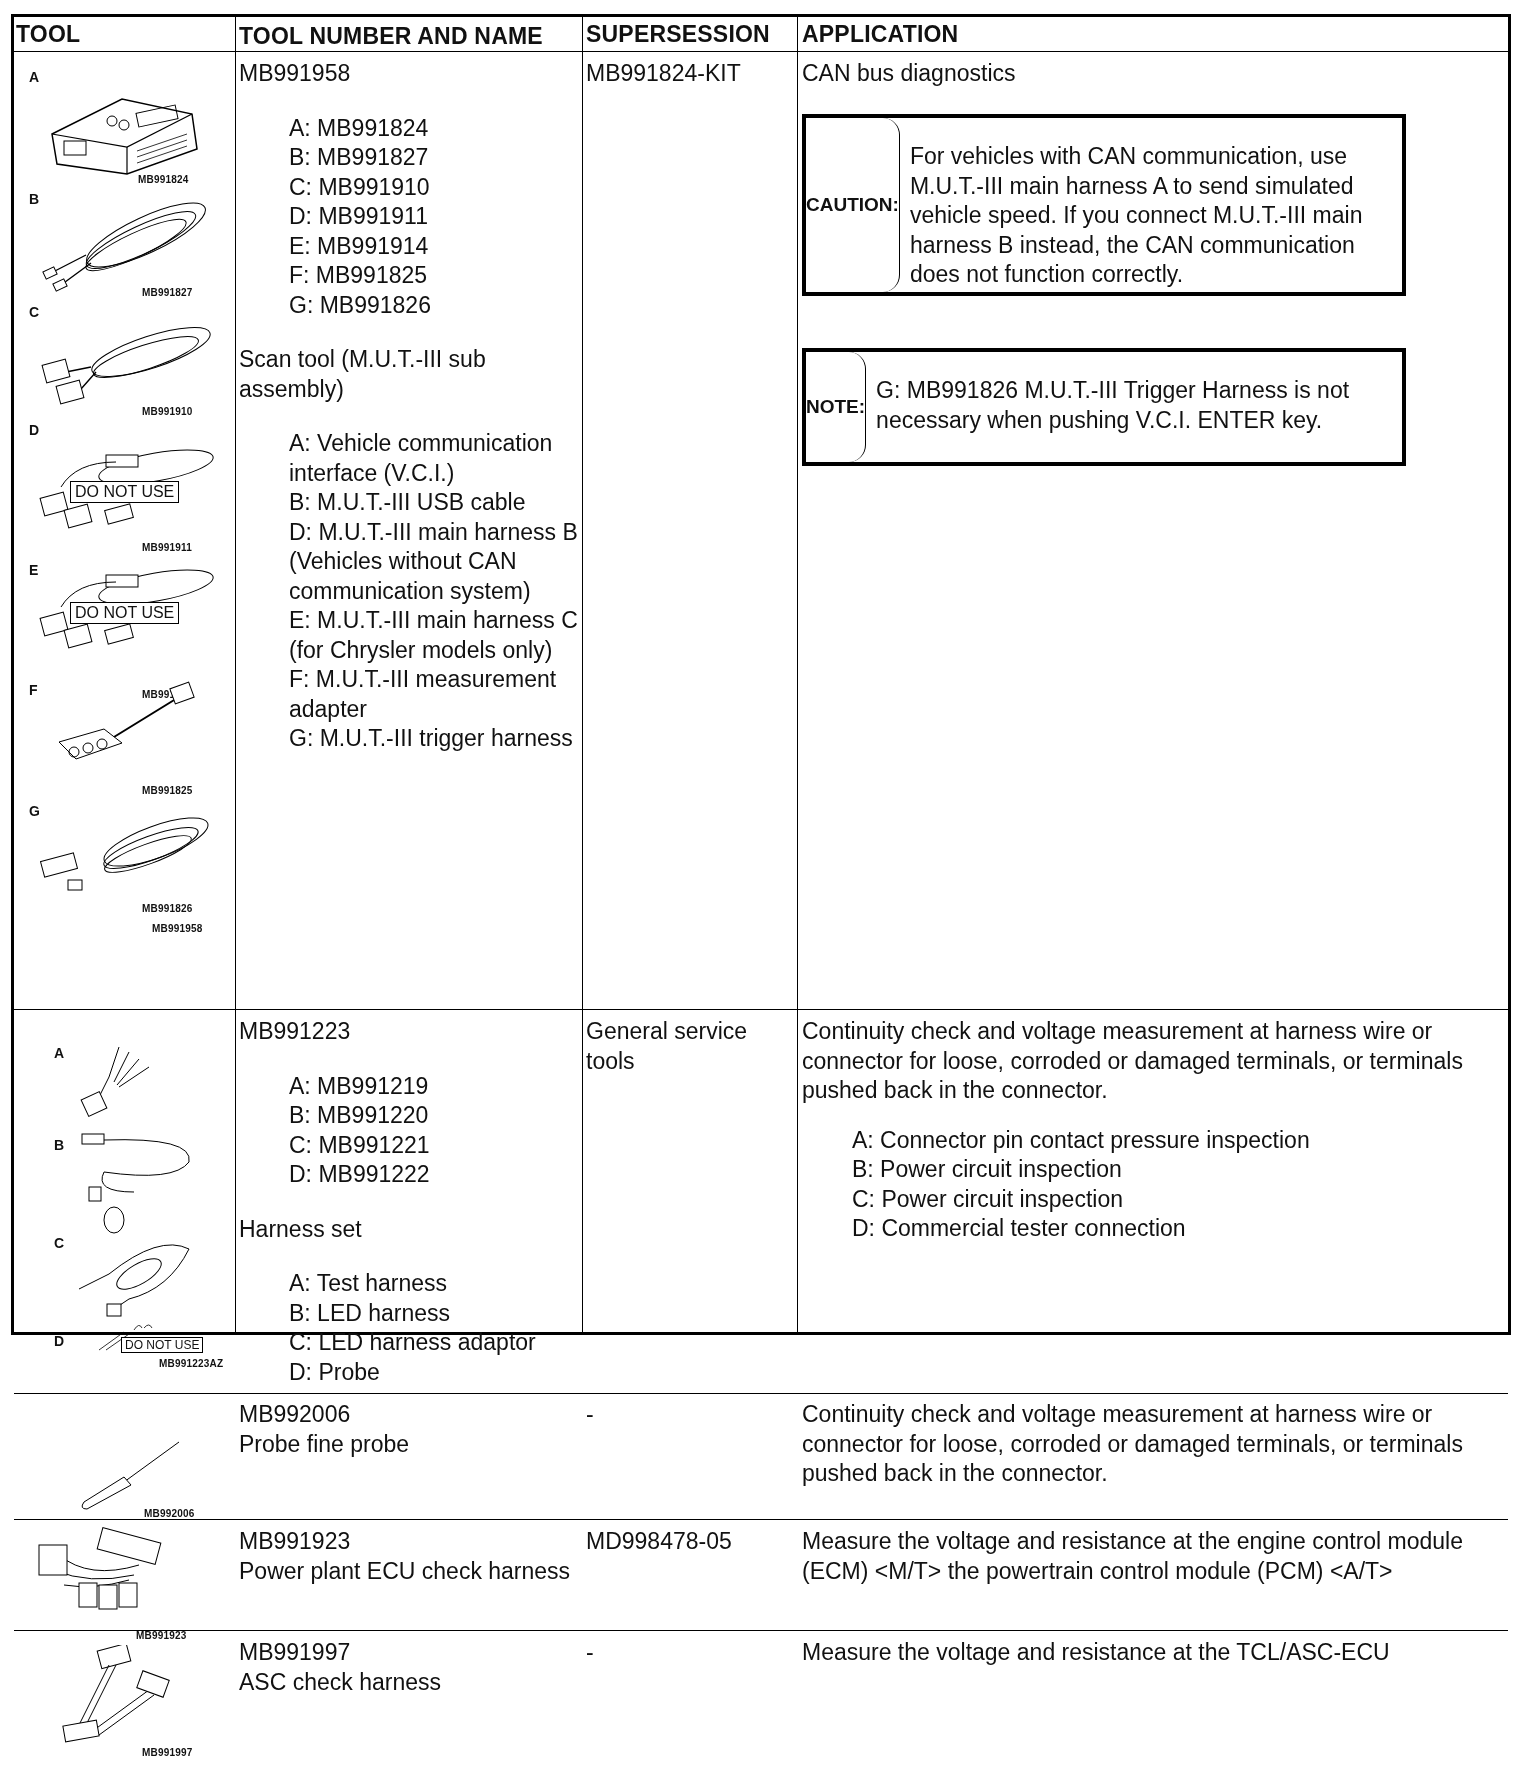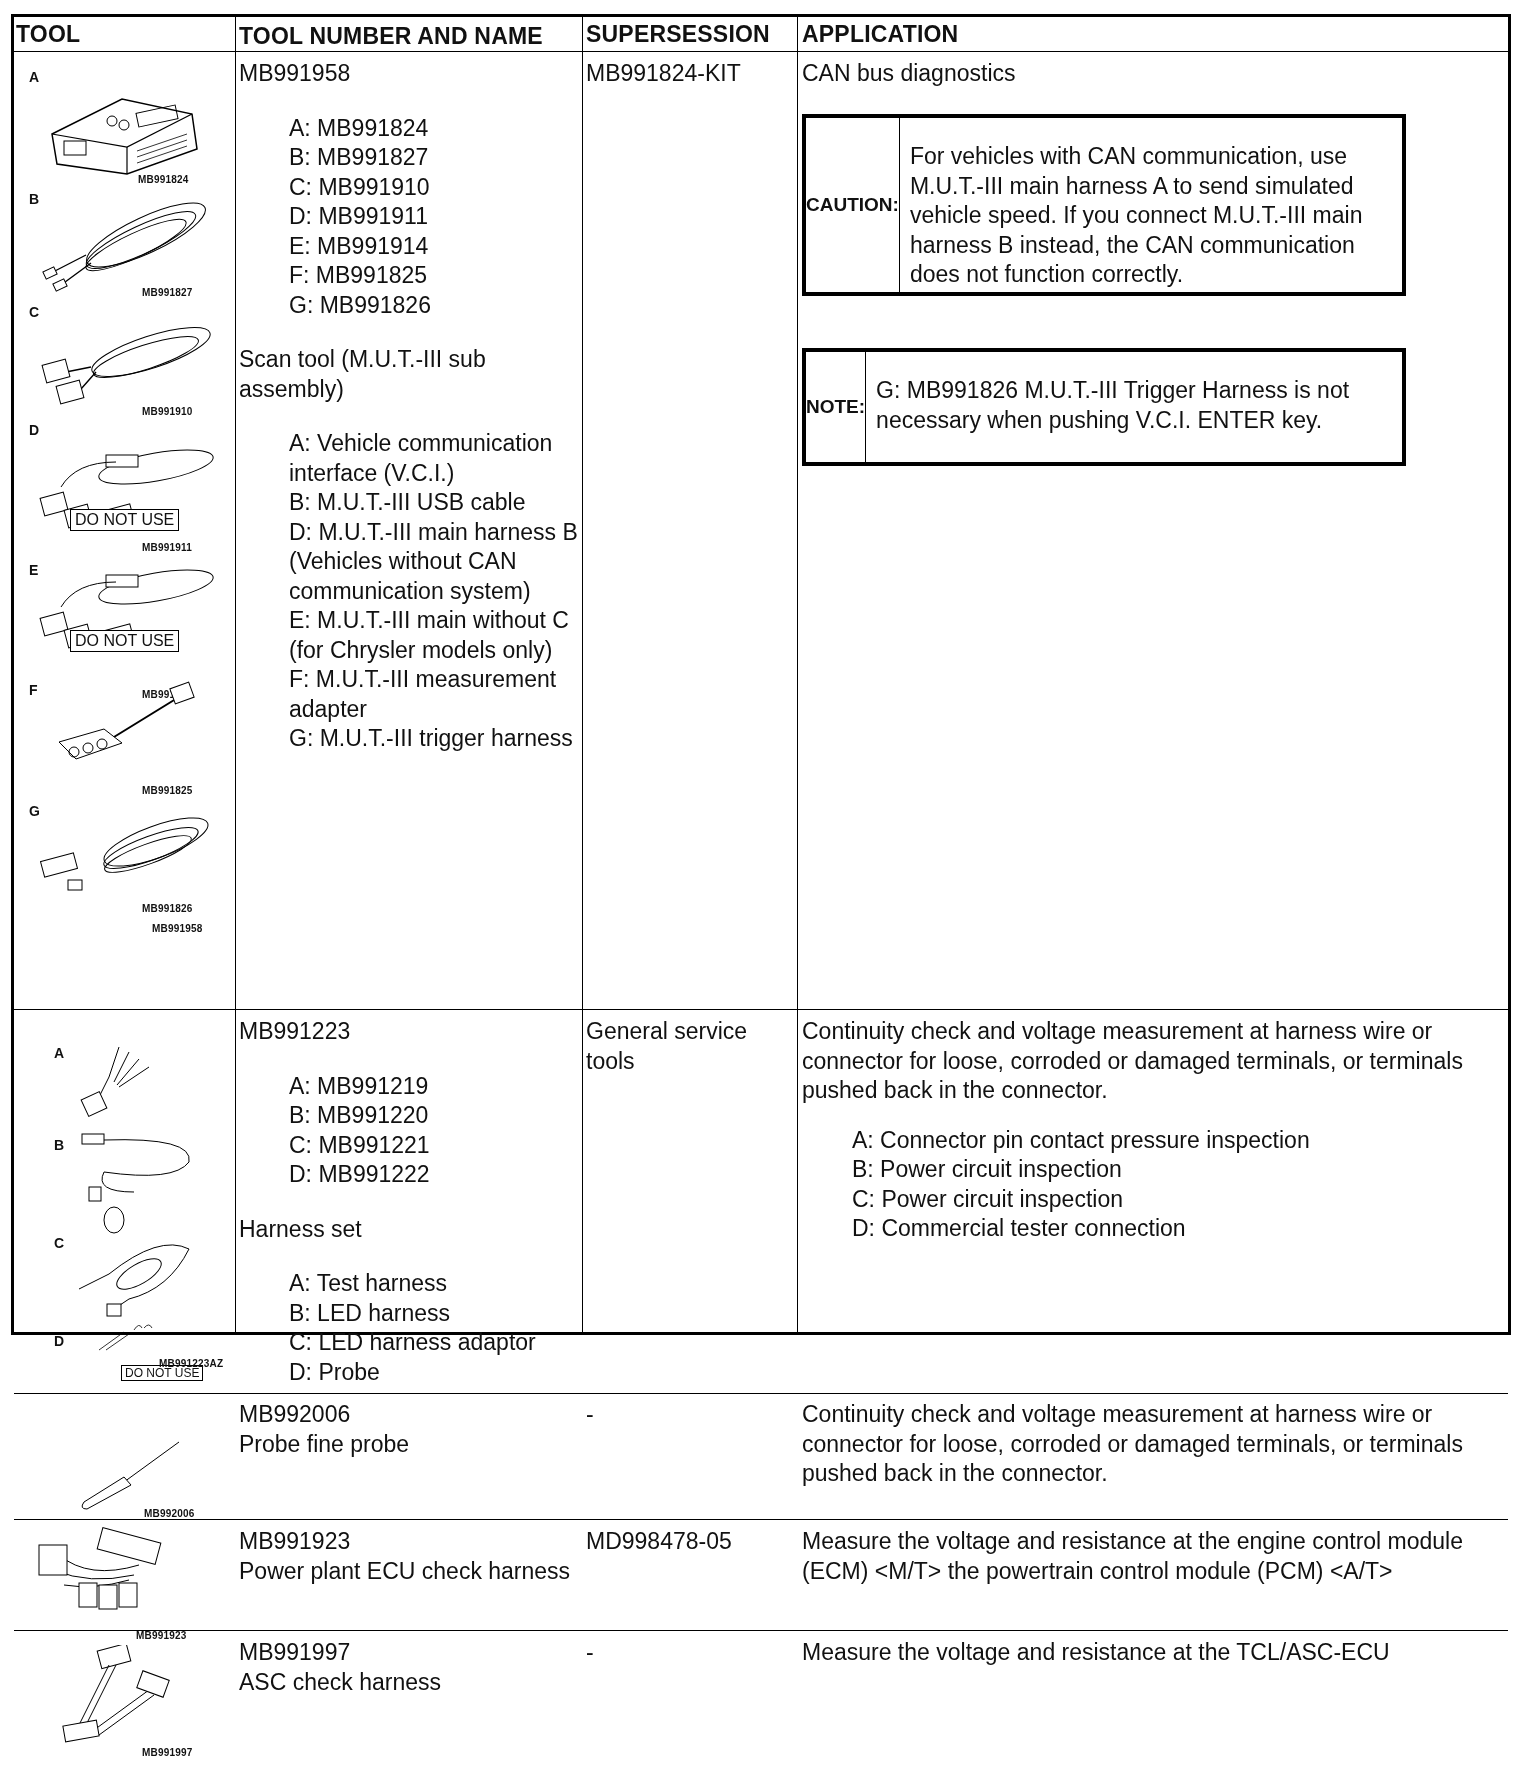--- a/index.html
+++ b/index.html
@@ -8,26 +8,26 @@
   .tbl { position: absolute; left: 11px; top: 14px; width: 1500px; height: 1321px;
          border: 3px solid #000; box-sizing: border-box; }
   .col { position: absolute; top: 0; bottom: 0; border-left: 1px solid #000; }
   .hrow { position: absolute; left: 0; right: 0; border-top: 1px solid #000; }
   .cell { position: absolute; box-sizing: border-box; font-size: 23px; line-height: 29.5px; }
   .hdr { font-weight: bold; font-size: 23px; letter-spacing: 0.2px; }
   .indent { padding-left: 50px; }
   .gap { height: 25px; }
   .box { position: absolute; border: 4px solid #000; box-sizing: border-box; display: flex; }
   .box .lbl { font-weight: bold; font-size: 19px; display: flex; align-items: center; justify-content: center;
-              border-right: 1px solid #000; }
+              border-right: 1px solid #000; border-radius: 17px; }
   .box .txt { padding: 24px 10px; font-size: 23px; line-height: 29.5px; }
   .tool-img { position: absolute; }
   .letter { position: absolute; font-weight: bold; font-size: 14px; }
   .pn { position: absolute; font-weight: bold; font-size: 10px; letter-spacing: 0.2px; }
-  .dnu { position: absolute; border: 1px solid #000; background: #fff; font-size: 16px; padding: 0 4px; line-height: 20px; margin-top: 28px; }
+  .dnu { position: absolute; border: 1px solid #000; background: #fff; font-size: 16px; padding: 0 4px; line-height: 20px; }
   .dnu.small { font-size: 12px; line-height: 14px; padding: 0 3px; }
 </style>
 </head>
 <body>
 
 <div class="tbl">
 
   <div class="col" style="left:221px"></div>
   <div class="col" style="left:568px"></div>
   <div class="col" style="left:783px"></div>
@@ -139,21 +139,21 @@
         <div>F: MB991825</div>
         <div>G: MB991826</div>
       </div>
       <div class="gap"></div>
       <div>Scan tool (M.U.T.-III sub assembly)</div>
       <div class="gap"></div>
       <div class="indent">
         <div>A: Vehicle communication interface (V.C.I.)</div>
         <div>B: M.U.T.-III USB cable</div>
         <div>D: M.U.T.-III main harness B (Vehicles without CAN communication system)</div>
-        <div>E: M.U.T.-III main without C (for Chrysler models only)</div>
+        <div>E: M.U.T.-III main harness C (for Chrysler models only)</div>
         <div>F: M.U.T.-III measurement adapter</div>
         <div>G: M.U.T.-III trigger harness</div>
       </div>
     </div>
 
     <div class="cell" style="left:572px;top:42px;width:210px">MB991824-KIT</div>
 
     <div class="cell" style="left:788px;top:42px;width:700px">CAN bus diagnostics</div>
 
     <div class="box" style="left:788px;top:97px;width:604px;height:182px">

